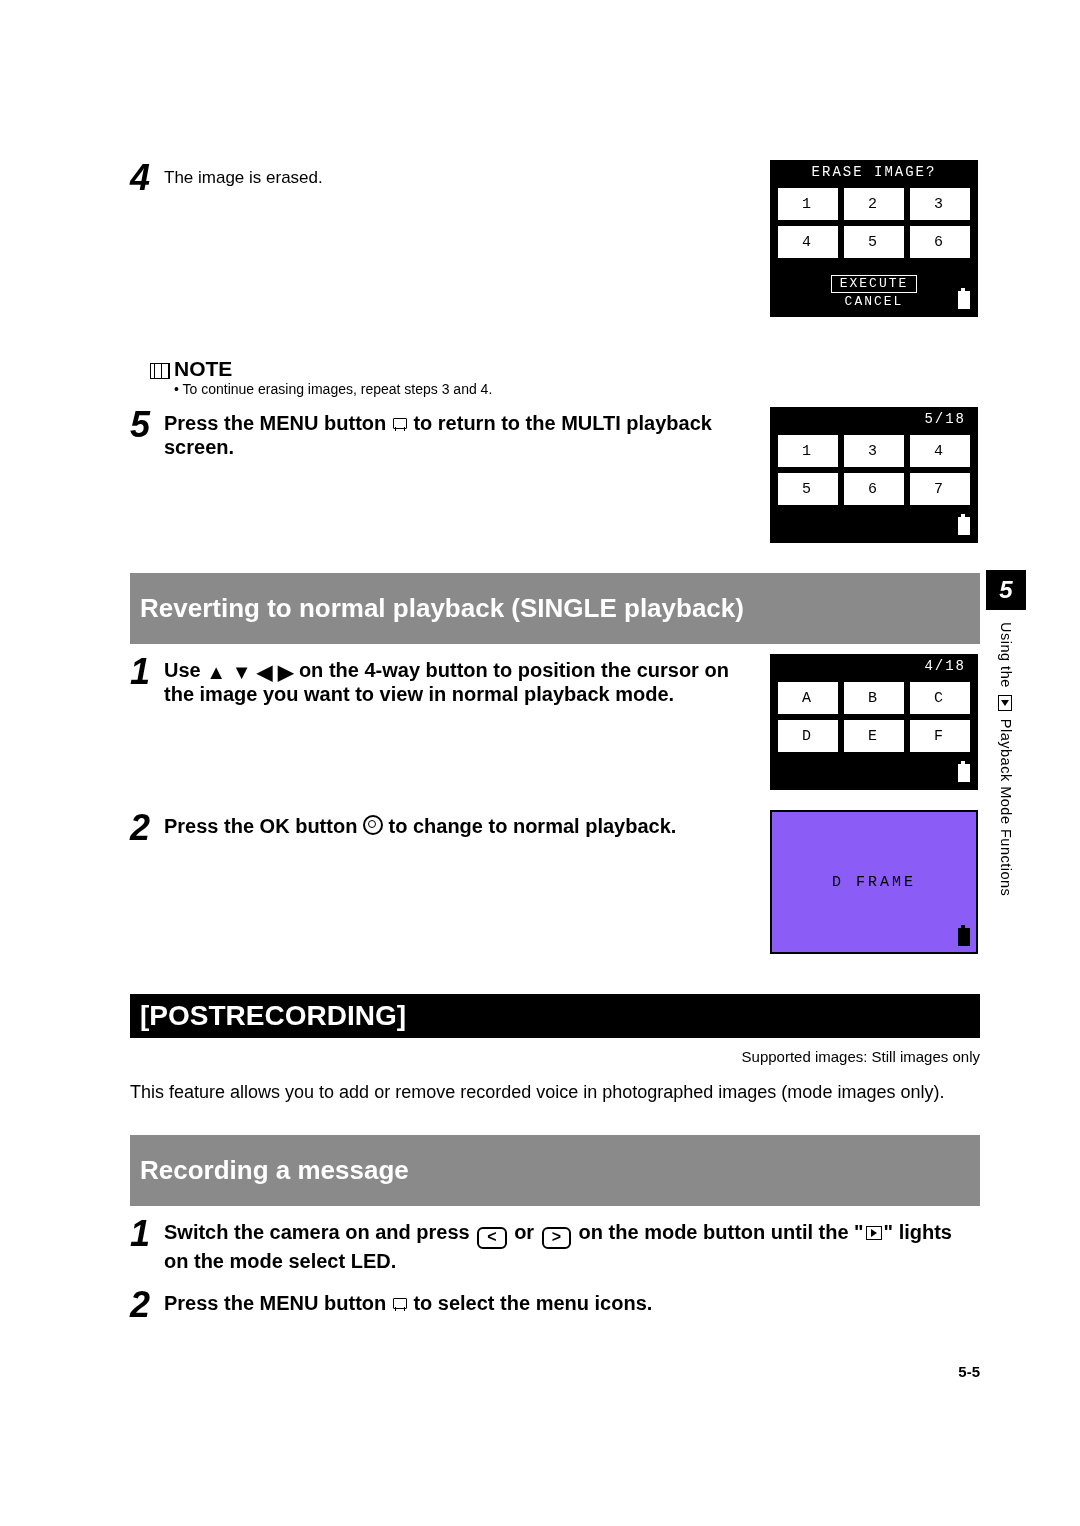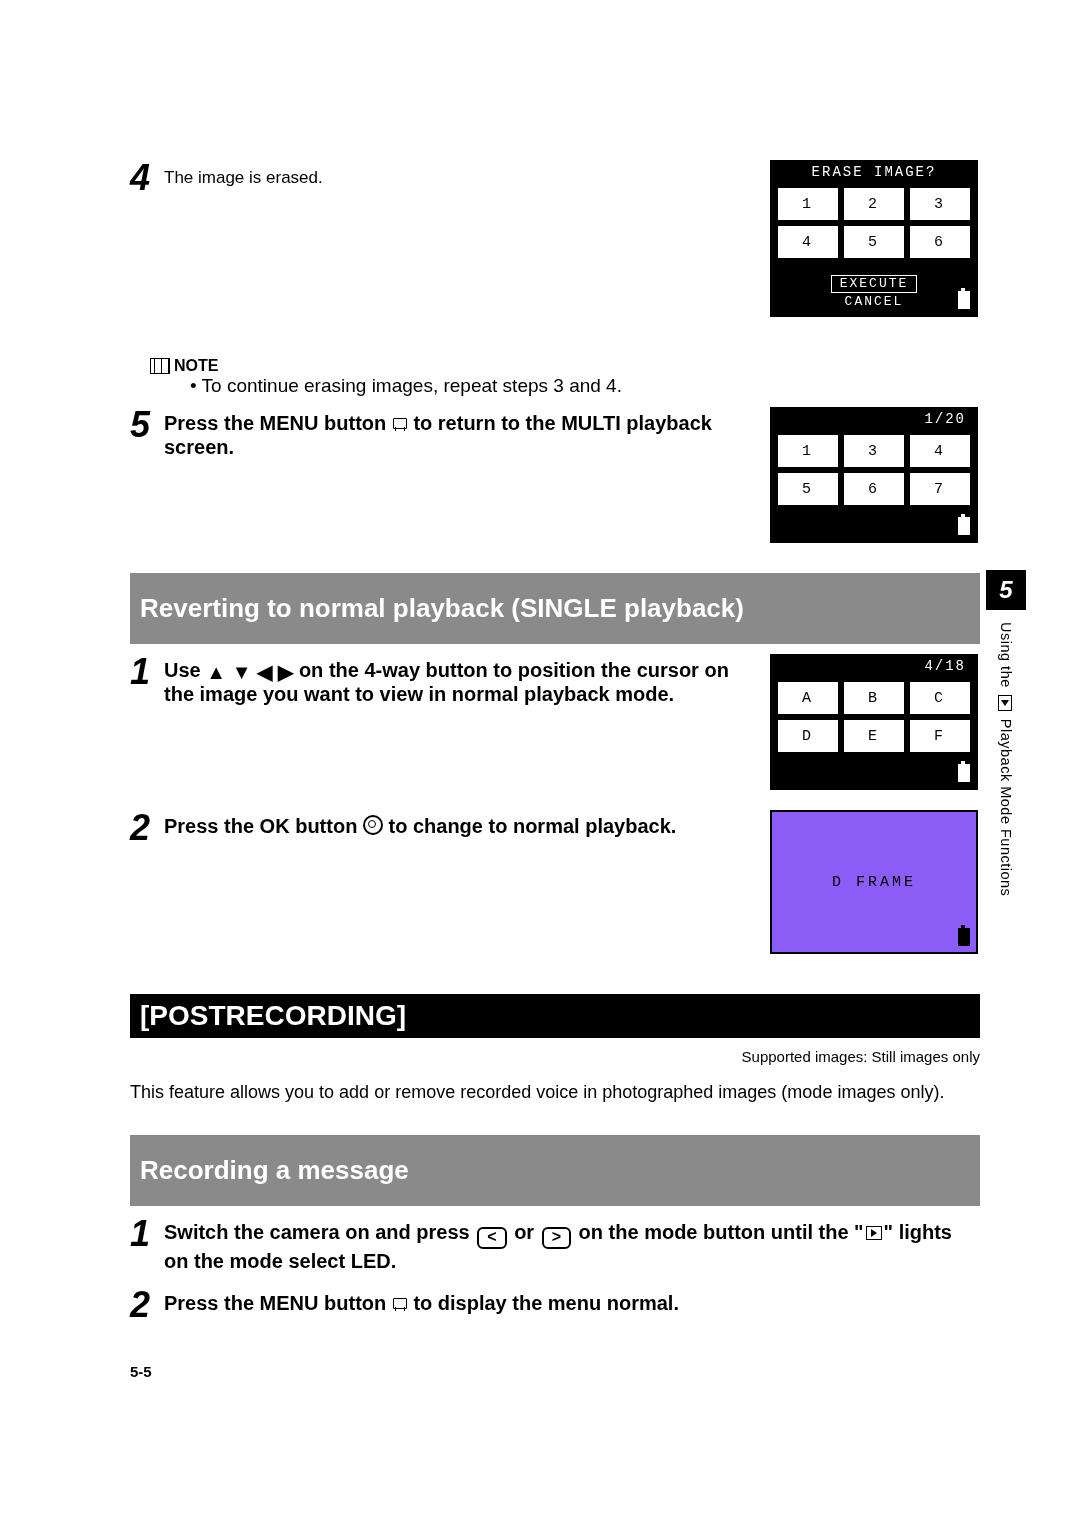--- a/index.html
+++ b/index.html
@@ -85,36 +85,36 @@
     position: absolute;
     left: 3px; right: 3px; top: 11px;
     height: 4px;
     border-left: 1.5px solid #000;
     border-right: 1.5px solid #000;
   }
   .note-block {
     margin: 40px 0 10px 20px;
   }
   .note-label {
-    font-size: 16px;
+    font-size: 21px;
     font-weight: bold;
   }
   .note-label::before {
     content: "";
     display: inline-block;
     width: 18px; height: 14px;
     border: 1.5px solid #000;
     margin-right: 4px;
     vertical-align: -3px;
     background: repeating-linear-gradient(90deg,#fff 0 3px,#000 3px 3.5px),
                 repeating-linear-gradient(0deg,#fff 0 3px,#000 3px 3.5px);
   }
   .note-text {
-    font-size: 19px;
-    margin-left: 40px;
+    font-size: 14px;
+    margin-left: 24px;
   }
   .section-bar {
     background: #8a8a8a;
     color: #fff;
     font-size: 26px;
     font-weight: bold;
     padding: 20px 10px;
     margin: 30px 0 10px 0;
   }
   .black-bar {
@@ -302,21 +302,21 @@
     border-radius: 6px;
     padding: 0 8px;
     height: 18px;
     line-height: 16px;
     vertical-align: -3px;
     font-weight: bold;
     font-size: 16px;
     margin: 0 2px;
   }
   .page-num {
-    text-align: left;
+    text-align: right;
     font-size: 15px;
     font-weight: bold;
     margin-top: 40px;
   }
 </style>
 </head>
 <body>
 
 <div class="page">
 
@@ -362,21 +362,21 @@
           <div class="step-title">
             <span>Press the MENU button</span>
             <span class="menu-icon"></span>
             <span>to return to the MULTI playback screen.</span>
           </div>
         </div>
       </div>
     </div>
     <div class="right">
       <div class="lcd">
-        <div class="hdr hdr-right">1/20</div>
+        <div class="hdr hdr-right">5/18</div>
         <div class="thumbs">
           <div class="thumb">1</div>
           <div class="thumb">3</div>
           <div class="thumb">4</div>
           <div class="thumb">5</div>
           <div class="thumb">6</div>
           <div class="thumb">7</div>
         </div>
         <div class="bar-empty">
             <span class="battery"></span>
@@ -462,21 +462,21 @@
       </div>
     </div>
   </div>
 
   <div class="step-row" style="margin-top:14px;">
     <div class="step-num">2</div>
     <div class="step-body">
       <div class="step-title">
         <span>Press the MENU button</span>
         <span class="menu-icon"></span>
-        <span>to display the menu normal.</span>
+        <span>to select the menu icons.</span>
       </div>
     </div>
   </div>
 
   <div class="page-num">5-5</div>
 
   <div class="side-tab">
     <div class="tab-box">5</div>
     <div class="vtext">
       <span>Using the</span>

